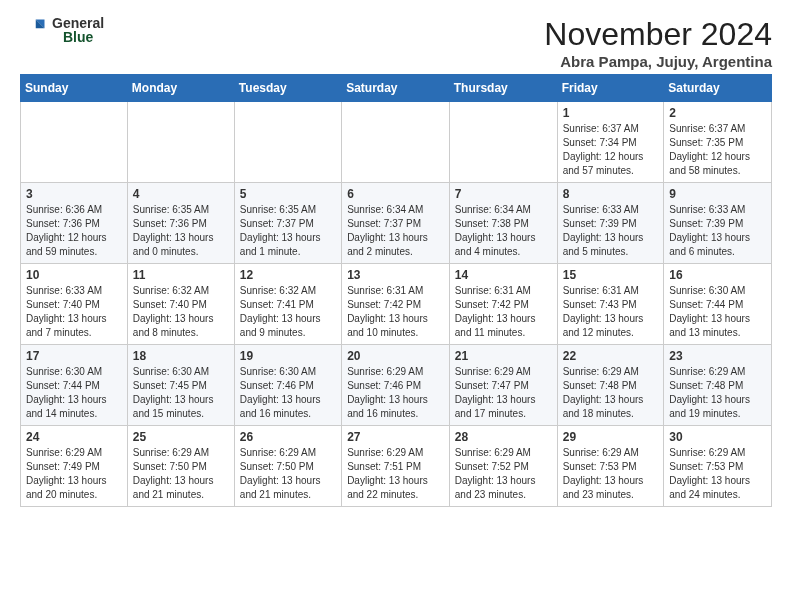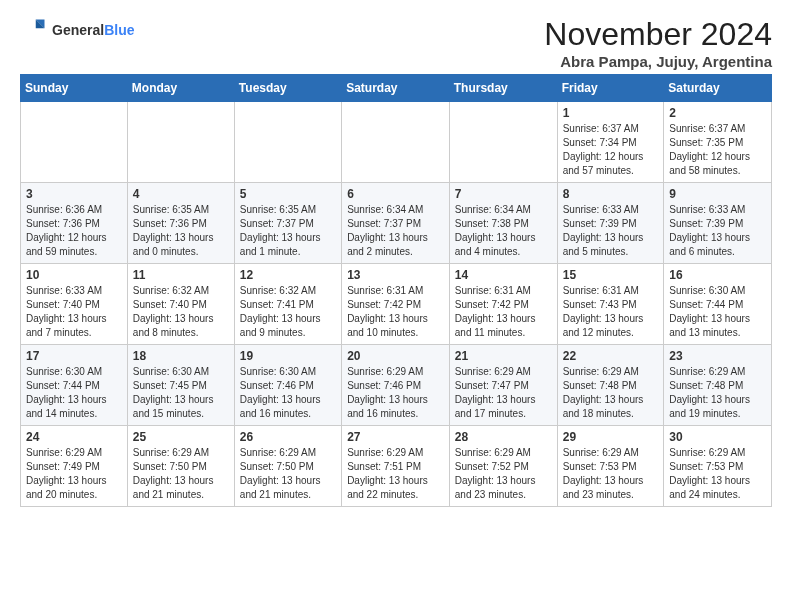--- a/index.html
+++ b/index.html
@@ -16,33 +16,33 @@
       justify-content: space-between;
       margin-bottom: 4px;
     }
     .logo {
       display: flex;
       align-items: center;
       gap: 4px;
     }
     .logo-text {
       display: flex;
-      flex-direction: row;
+      flex-direction: column;
       line-height: 1;
       align-items: center;
     }
     .logo-general {
       font-size: 14px;
       font-weight: bold;
       color: #333;
     }
     .logo-blue {
       font-size: 14px;
       font-weight: bold;
-      color: #3b82f6;
+      color: #14532d;
     }
     .logo-icon {
       width: 28px;
       height: 28px;
     }
     .title-block {
       text-align: right;
     }
     .month-title {
       font-size: 32px;

